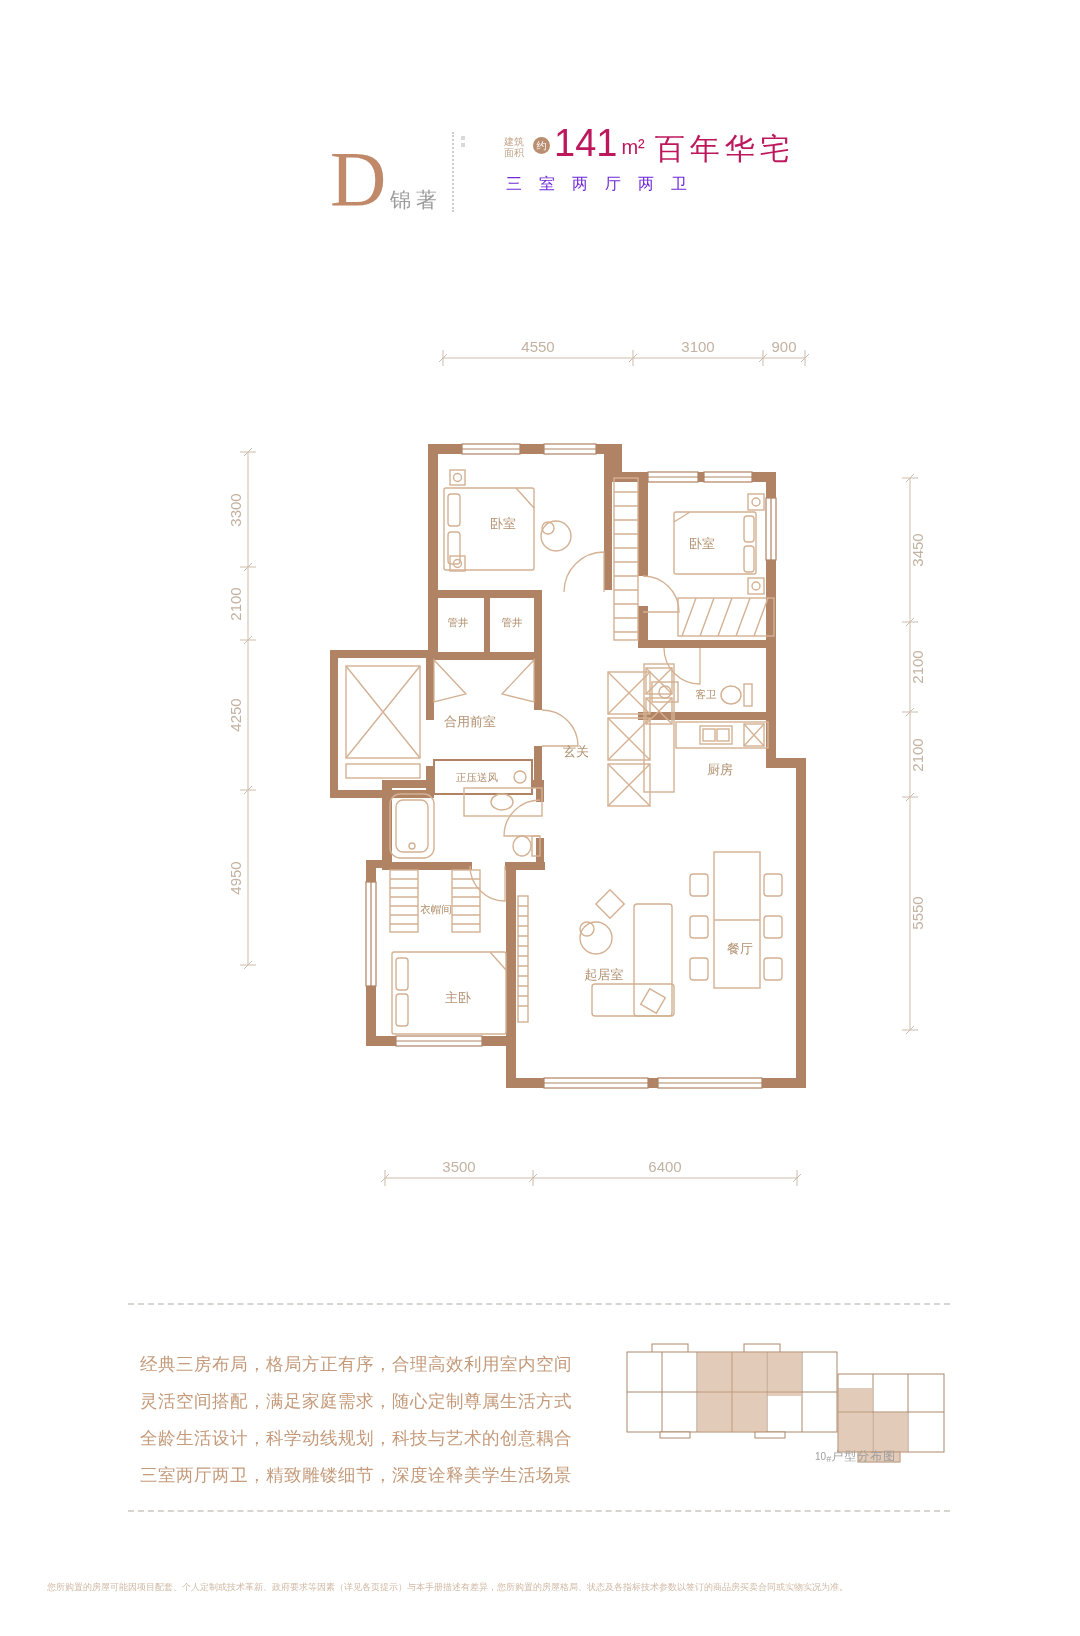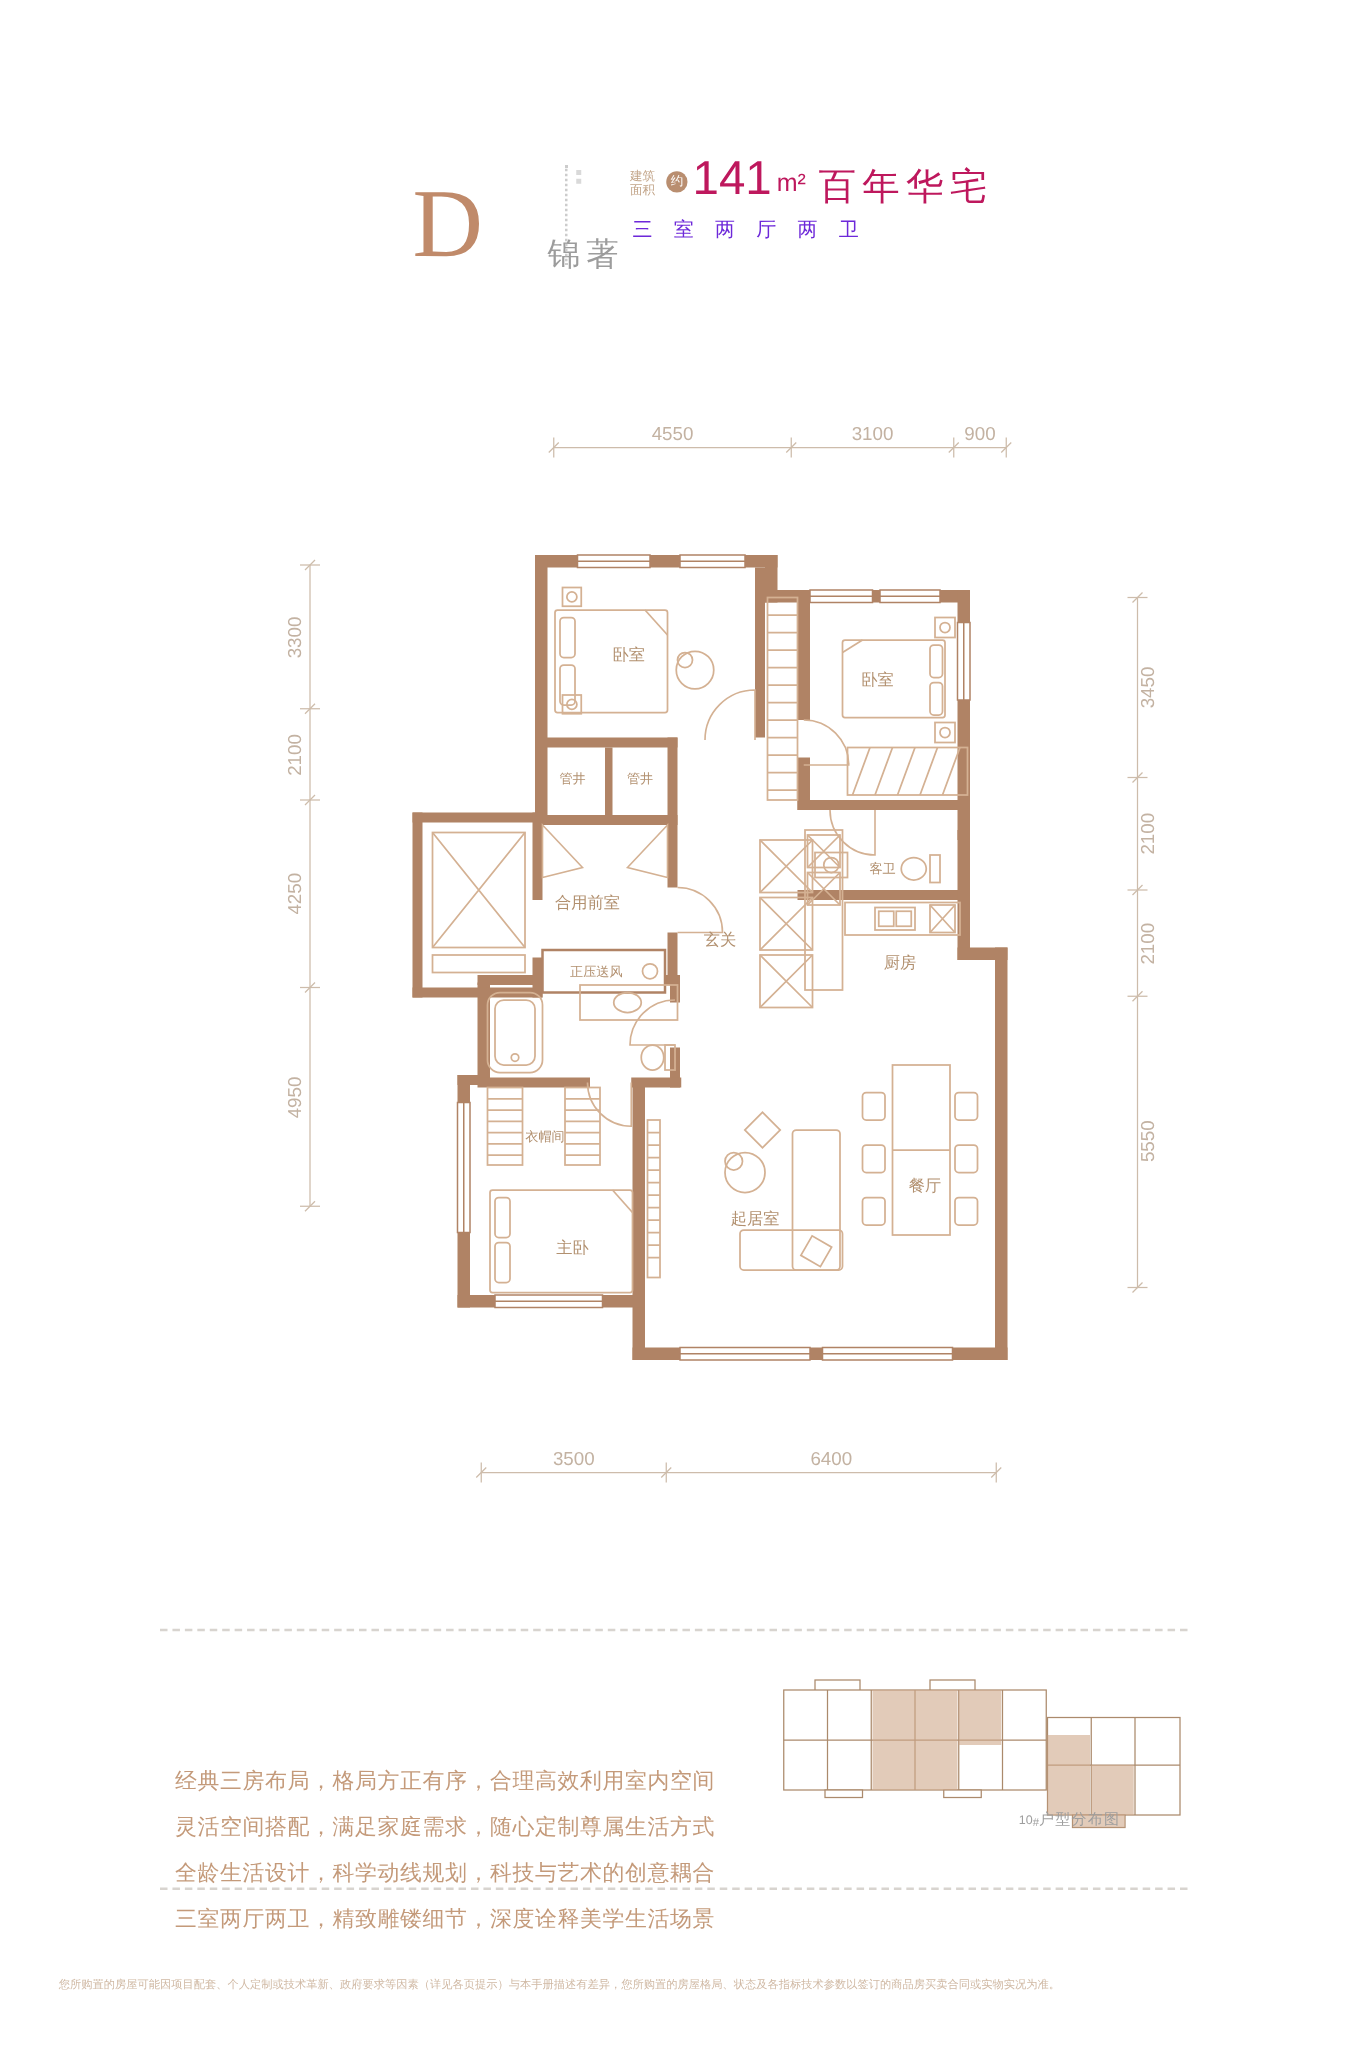--- a/index.html
+++ b/index.html
@@ -4,32 +4,32 @@
 <style>
   * { margin:0; padding:0; box-sizing:border-box; }
   body { background:#ffffff; font-family:"Liberation Sans", sans-serif; }
   .page { position:relative; width:1080px; height:1636px; background:#ffffff; overflow:hidden; }
   .abs { position:absolute; }
   svg text { font-family:"Liberation Sans", sans-serif; }
   .dim { fill:#c3b2a2; font-size:15px; }
   .rl  { fill:#b2906f; font-size:13px; }
   .rs  { fill:#b2906f; font-size:10.5px; }
   .plan-letter { left:330px; top:140px; font-family:"Liberation Serif", serif; font-size:78px; line-height:1; color:#c08a6a; }
-  .plan-name { left:390px; top:186px; font-size:26px; color:#9c9c9c; letter-spacing:5px;margin-left:48px; }
+  .plan-name { left:390px; top:186px; font-size:21px; color:#9c9c9c; letter-spacing:5px; }
   .v-divider { left:452px; top:132px; height:80px; width:0; border-left:2px dotted #cccccc; }
   .mini-mark span { display:block; width:4px; height:4px; background:#d9d9d9; margin-bottom:3px; }
   .area-label { left:504px; top:136px; font-size:10px; line-height:11px; color:#c2a488; }
   .area-label span { display:block; }
   .approx-badge { left:533px; top:137px; width:17px; height:17px; border-radius:50%; background:#b98e70; color:#fff; font-size:10px; line-height:17px; text-align:center; }
   .area-row { left:554px; top:124px; display:flex; align-items:flex-start; color:#be185d; }
   .area-num { font-size:38px; line-height:1.05; }
   .area-unit { font-size:20px; margin:12px 0 4px 4px; }
   .area-suffix { font-size:30px; margin:5px 0 12px 10px; letter-spacing:5px; }
   .layout-line { left:506px; top:174px; font-size:16px; color:#6d28d9; letter-spacing:17px; white-space:nowrap; }
-  .desc { left:140px; top:1412px; width:440px;font-family:Liberation Mono, monospace; }
+  .desc { left:140px; top:1352px; width:440px;font-family:Liberation Mono, monospace; }
   .desc p { font-size:17.5px; color:#c49a7a; letter-spacing:0.5px; height:37px; white-space:nowrap; }
   .dash { width:822px; border-top:2px dashed #d8d4cf; }
   .keyplan-caption { left:815px; top:1446px; color:#9e9e9e; white-space:nowrap; }
   .kc-num { font-size:10px; }
   .kc-hash { font-size:9px; vertical-align:-2px; }
   .kc-label { font-size:12px; letter-spacing:1px; }
   .disc1 { left:0; top:1560px; width:760px; text-align:center; font-size:9.5px; color:#d0b9a4; }
   .disc2 { left:47px; top:1581px; width:960px; text-align:left; font-size:9px; color:#d0b9a4; }
 </style>
 </head>

